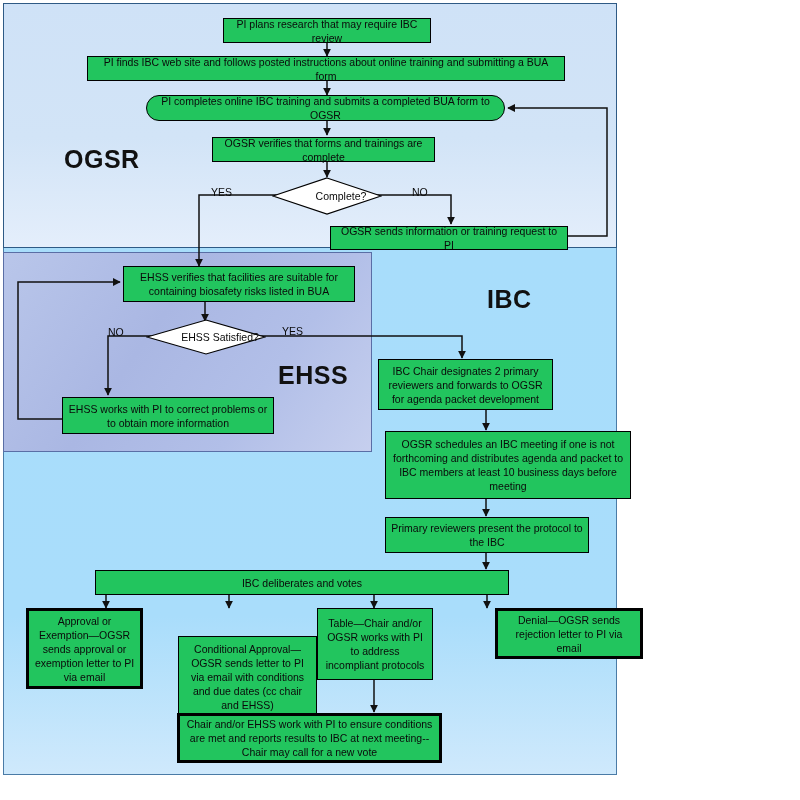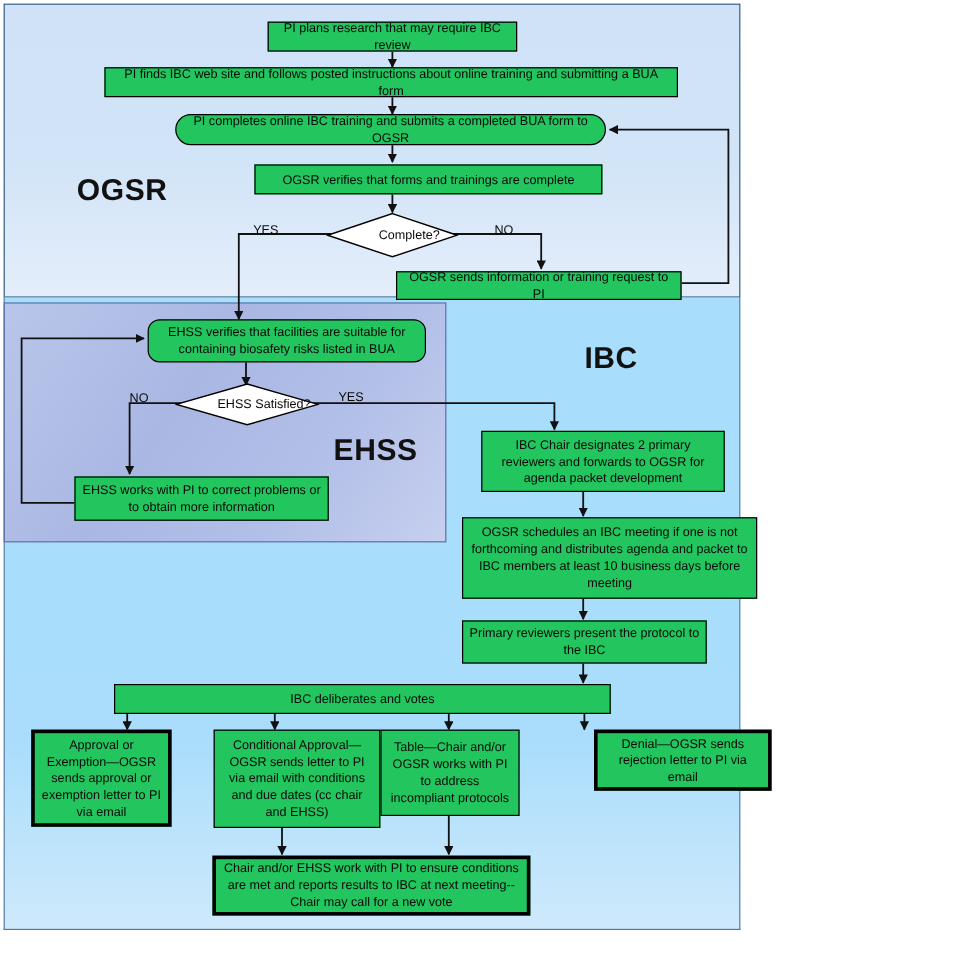--- a/index.html
+++ b/index.html
@@ -168,59 +168,59 @@
       <path d="M 106 594 L 487 594" opacity="0"></path>
     </g>
   </svg>
 
   <div class="node" style="left:223px; top:18px; width:208px; height:25px;">PI plans research that may require IBC review</div>
 
   <div class="node" style="left:87px; top:56px; width:478px; height:25px;">PI finds IBC web site and follows posted instructions about online training and submitting a BUA form</div>
 
   <div class="node" style="left:146px; top:95px; width:359px; height:26px;border-radius:13px;">PI completes online IBC training and submits a completed BUA form to OGSR</div>
 
-  <div class="node" style="left:212px; top:137px; width:290px; height:25px;text-align:center;">OGSR verifies that forms and trainings are complete</div>
+  <div class="node" style="left:212px; top:137px; width:223px; height:25px;text-align:center;">OGSR verifies that forms and trainings are complete</div>
 
   <div class="decision" style="left:272px; top:177px; width:110px; height:38px;">
     <svg width="110" height="38" viewBox="0 0 110 38" xmlns="http://www.w3.org/2000/svg">
       <polygon points="55,1 109,19 55,37 1,19" fill="#ffffff" stroke="#000000" stroke-width="1.2"></polygon>
     </svg>
     <span class="dtext">Complete?</span>
   </div>
 
   <div class="edge-label" style="left:211px; top:186px;">YES</div>
   <div class="edge-label" style="left:412px; top:186px;">NO</div>
 
   <div class="node" style="left:330px; top:226px; width:238px; height:24px;">OGSR sends information or training request to PI</div>
 
-  <div class="node" style="left:123px; top:266px; width:232px; height:36px;border-radius:10px;">EHSS verifies that facilities are suitable for containing biosafety risks listed in BUA</div>
+  <div class="node" style="left:123px; top:266px; width:232px; height:36px;">EHSS verifies that facilities are suitable for containing biosafety risks listed in BUA</div>
 
   <div class="decision" style="left:146px; top:319px; width:120px; height:36px;">
     <svg width="120" height="36" viewBox="0 0 120 36" xmlns="http://www.w3.org/2000/svg">
       <polygon points="60,1 119,18 60,35 1,18" fill="#ffffff" stroke="#000000" stroke-width="1.2"></polygon>
     </svg>
     <span class="dtext">EHSS Satisfied?</span>
   </div>
 
   <div class="edge-label" style="left:108px; top:326px;">NO</div>
   <div class="edge-label" style="left:282px; top:325px;">YES</div>
 
   <div class="node" style="left:62px; top:397px; width:212px; height:37px;">EHSS works with PI to correct problems or to obtain more information</div>
 
-  <div class="node" style="left:401px; top:359px; width:203px; height:51px;">IBC Chair designates 2 primary reviewers and forwards to OGSR for agenda packet development</div>
+  <div class="node" style="left:378px; top:359px; width:175px; height:51px;">IBC Chair designates 2 primary reviewers and forwards to OGSR for agenda packet development</div>
 
   <div class="node" style="left:385px; top:431px; width:246px; height:68px;">OGSR schedules an IBC meeting if one is not forthcoming and distributes agenda and packet to IBC members at least 10 business days  before meeting</div>
 
   <div class="node" style="left:385px; top:517px; width:204px; height:36px;">Primary reviewers present the protocol to the IBC</div>
 
   <div class="node" style="left:95px; top:570px; width:414px; height:25px;">IBC deliberates and votes</div>
 
   <div class="node thick" style="left:26px; top:608px; width:117px; height:81px;">Approval or Exemption—OGSR sends approval or exemption letter to PI via email</div>
 
-  <div class="node" style="left:178px; top:608px; width:139px; height:82px;">Conditional Approval—OGSR sends letter to PI via email with conditions and due dates (cc chair and EHSS)</div>
+  <div class="node" style="left:178px; top:636px; width:139px; height:82px;">Conditional Approval—OGSR sends letter to PI via email with conditions and due dates (cc chair and EHSS)</div>
 
   <div class="node" style="left:317px; top:608px; width:116px; height:72px;">Table—Chair and/or OGSR works with PI to address incompliant protocols</div>
 
   <div class="node thick" style="left:447px; top:608px; width:148px; height:51px;margin-left:48px;">Denial—OGSR sends rejection letter to PI via email</div>
 
   <div class="node thick" style="left:177px; top:713px; width:265px; height:50px;">Chair and/or EHSS work with PI to ensure conditions are met and reports results to IBC at next meeting-- Chair may call for a new vote</div>
 
 </div>
 
 </body></html>

